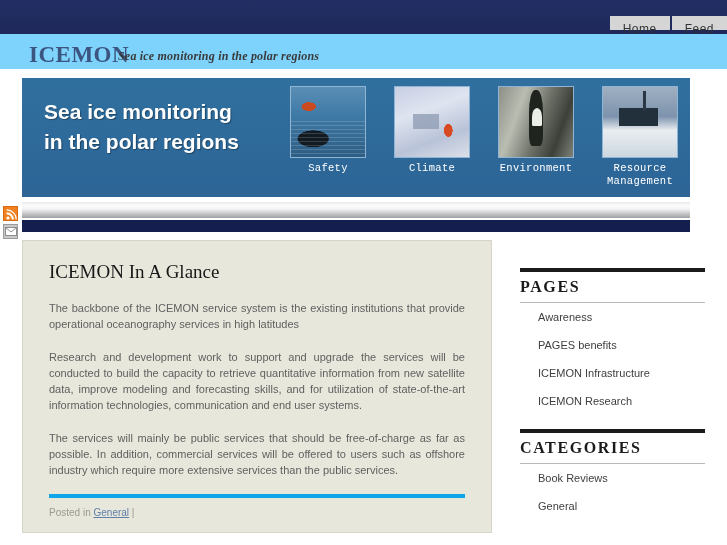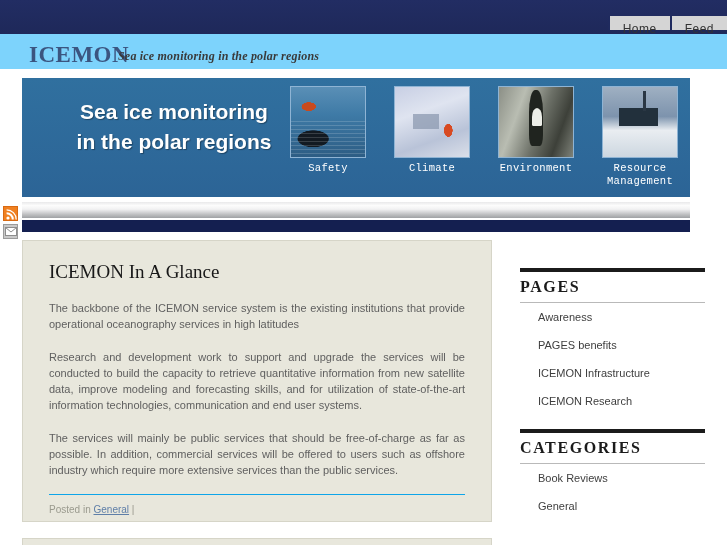--- a/index.html
+++ b/index.html
@@ -80,21 +80,20 @@
   .banner-head {
     position: absolute;
     left: 22px; top: 19px;
     width: 260px;
     color: #ffffff;
     font-family: "Liberation Sans", sans-serif;
     font-weight: bold;
     font-size: 21px;
     line-height: 30px;
     text-shadow: 1px 1px 1px rgba(0,0,0,0.35);
-    text-align: center;
   }
   .banner-tiles {
     position: absolute;
     left: 268px; top: 8px;
     display: flex;
     gap: 28px;
   }
   .tile { width: 76px; }
   .tile-img {
     width: 76px; height: 72px;
@@ -212,42 +211,42 @@
 
   
   .content {
     position: absolute;
     left: 22px; top: 240px;
     width: 470px;
   }
   .post {
     background: #e8e7dc;
     border: 1px solid #d6d5c8;
-    padding: 20px 26px 6px 26px;
+    padding: 20px 26px 14px 26px;
     margin-bottom: 16px;
   }
   .post-title {
     font-family: "Liberation Serif", serif;
     font-size: 19px;
     font-weight: normal;
     color: #181818;
     margin: 0 0 16px 0;
     cursor: pointer;
   }
   .post-para {
     font-size: 11px;
     line-height: 16px;
     color: #5f5f5f;
     text-align: justify;
     margin: 17px 0 16px 0;
   }
   .post-meta {
     font-size: 10px;
     color: #9a9a8e;
-    border-top: 1px solid #0ea5e9;
+    border-top: 4px solid #0ea5e9;
     padding-top: 9px;
     margin-top: 2px;
   }
   .post-meta a {
     color: #5f7fa8;
     text-decoration: underline;
     cursor: pointer;
   }
   .post-empty {
     background: #e8e7dc;

